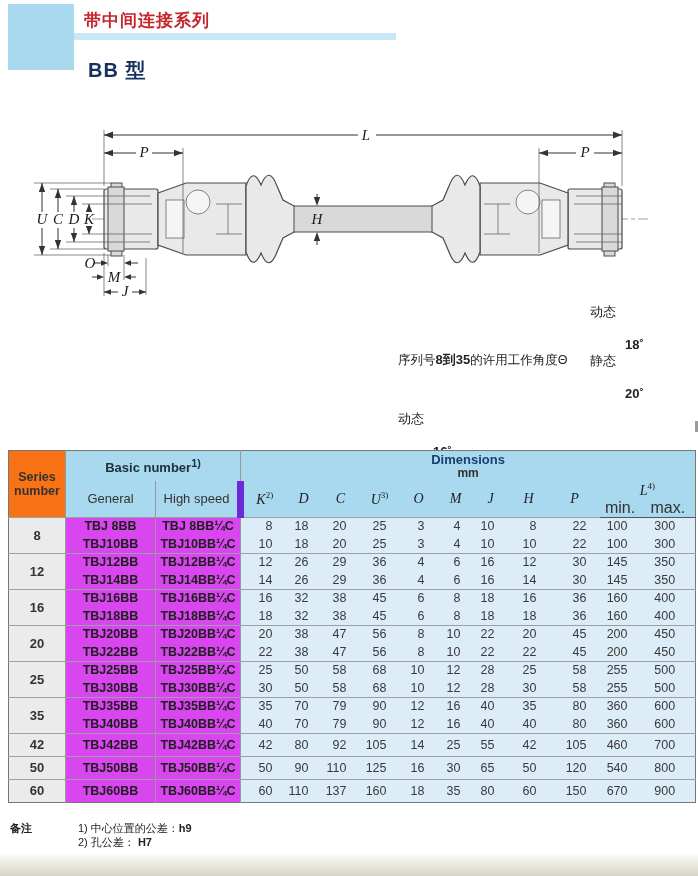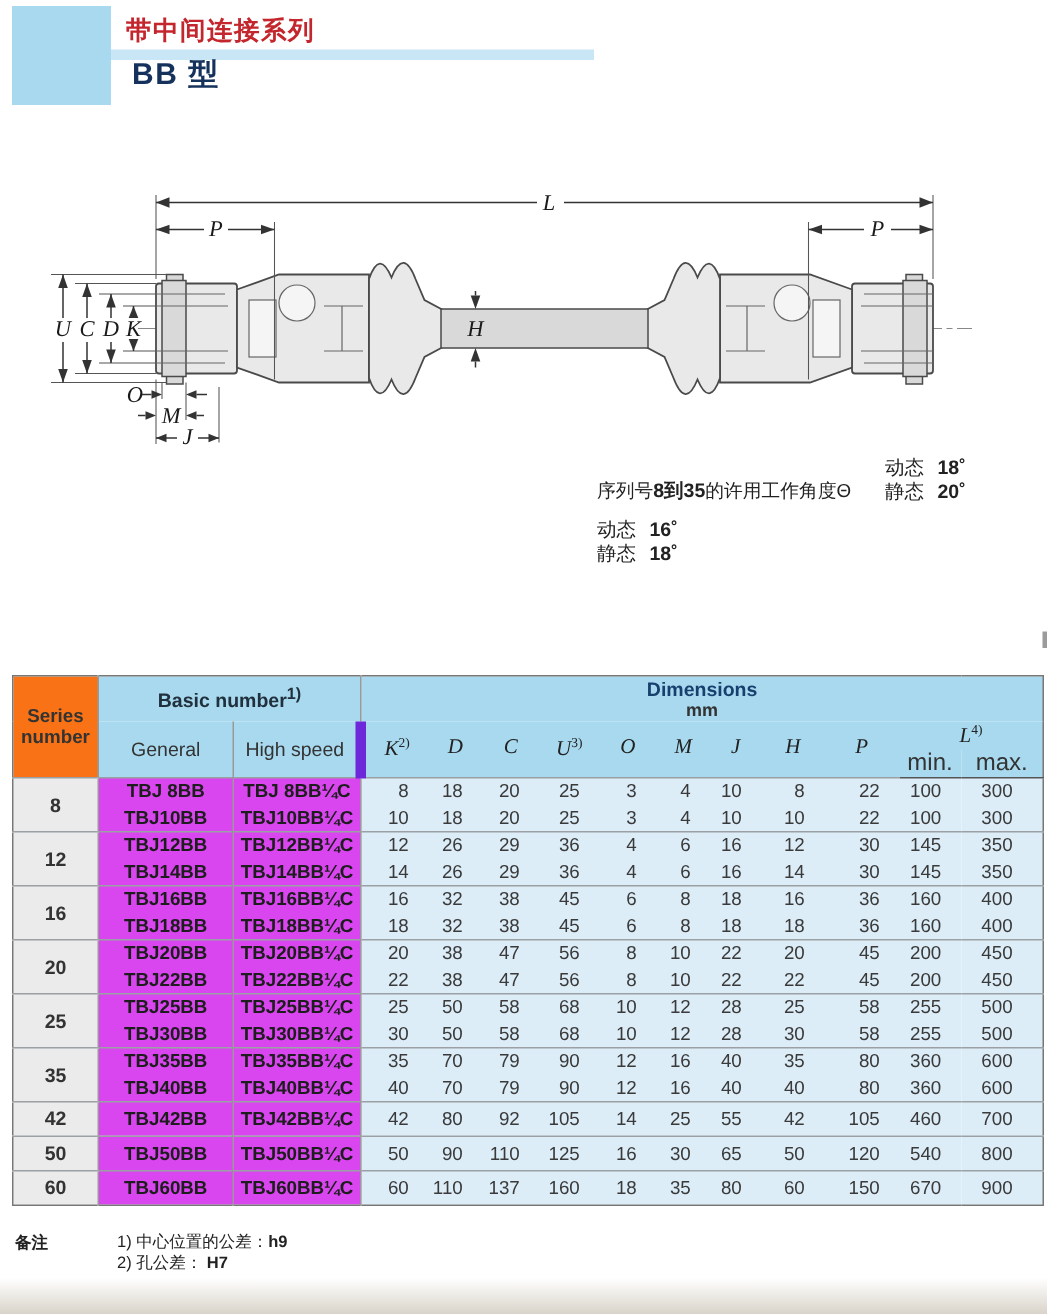--- a/index.html
+++ b/index.html
@@ -5,39 +5,39 @@
   html,body{margin:0;padding:0;background:#f3f3f3;}
   .page{
     position:relative;width:698px;height:876px;background:#ffffff;
     font-family:"Liberation Sans","DejaVu Sans",sans-serif;color:#222;
     overflow:hidden;margin:0 auto;
   }
   
   .corner-block{position:absolute;left:8px;top:4px;width:66px;height:66px;background:#a8d9ee;z-index:2;}
   .header-rule{position:absolute;left:36px;top:33px;width:360px;height:7px;background:#c8e6f6;z-index:1;}
   .series-title{position:absolute;left:84px;top:9px;z-index:3;font-size:17px;font-weight:bold;color:#c4262d;letter-spacing:1px;}
-  .model-title{position:absolute;left:88px;top:36px;z-index:3;font-size:20px;font-weight:bold;color:#15325c;letter-spacing:1px;}
+  .model-title{position:absolute;left:88px;top:57px;z-index:3;font-size:20px;font-weight:bold;color:#15325c;letter-spacing:1px;}
   
   .drawing{position:absolute;left:0;top:108px;}
   .part{fill:#e9e9e9;stroke:#4a4a4a;stroke-width:1.2;}
   .part2{fill:#d9d9d9;stroke:#4a4a4a;stroke-width:1;}
   .inner{fill:#f5f5f5;stroke:#666;stroke-width:.8;}
   .dim{stroke:#333;stroke-width:1;fill:none;}
   .ext{stroke:#555;stroke-width:.7;fill:none;}
   .cline{stroke:#888;stroke-width:.8;stroke-dasharray:16 3 4 3;fill:none;}
   .ah{fill:#333;stroke:none;}
   .dim-label{font-family:"Liberation Serif","DejaVu Serif",serif;font-style:italic;font-size:15px;fill:#1a1a1a;text-anchor:middle;}
   
   .angles{position:absolute;left:398px;top:304px;display:flex;flex-direction:column;gap:9px;}
   .angle-row{display:flex;align-items:center;}
   .angle-label{font-size:12.5px;width:192px;color:#222;margin-top:13px;}
   .angle-label b{font-size:13px;}
   .angle-vals{display:flex;flex-direction:column;}
   .angle-line{font-size:13px;display:flex;gap:9px;line-height:16px;color:#222;}
-  .angle-val{font-weight:bold;}
+  .angle-val{font-weight:bold;margin-top:33px;}
   
   .spec-table{position:absolute;left:8px;top:450px;width:687px;border-collapse:collapse;table-layout:fixed;
               font-size:12.5px;border:1.5px solid #777;}
   .spec-table th,.spec-table td{padding:0;margin:0;}
   thead th{background:#a8d9ee;font-weight:bold;color:#22303a;}
   th.h-series{background:#f97316;color:#333;font-size:12.5px;line-height:14px;border-right:1px solid #999;}
   th.h-basic{border-right:1px solid #999;font-size:13px;color:#20303c;height:30px;vertical-align:middle;}
   th.h-dims{height:30px;vertical-align:middle;}
   .h-dims .l1{font-size:13px;font-weight:bold;color:#17406e;line-height:14px;}
   .h-dims .l2{font-size:12px;font-weight:bold;color:#333;line-height:12px;}

